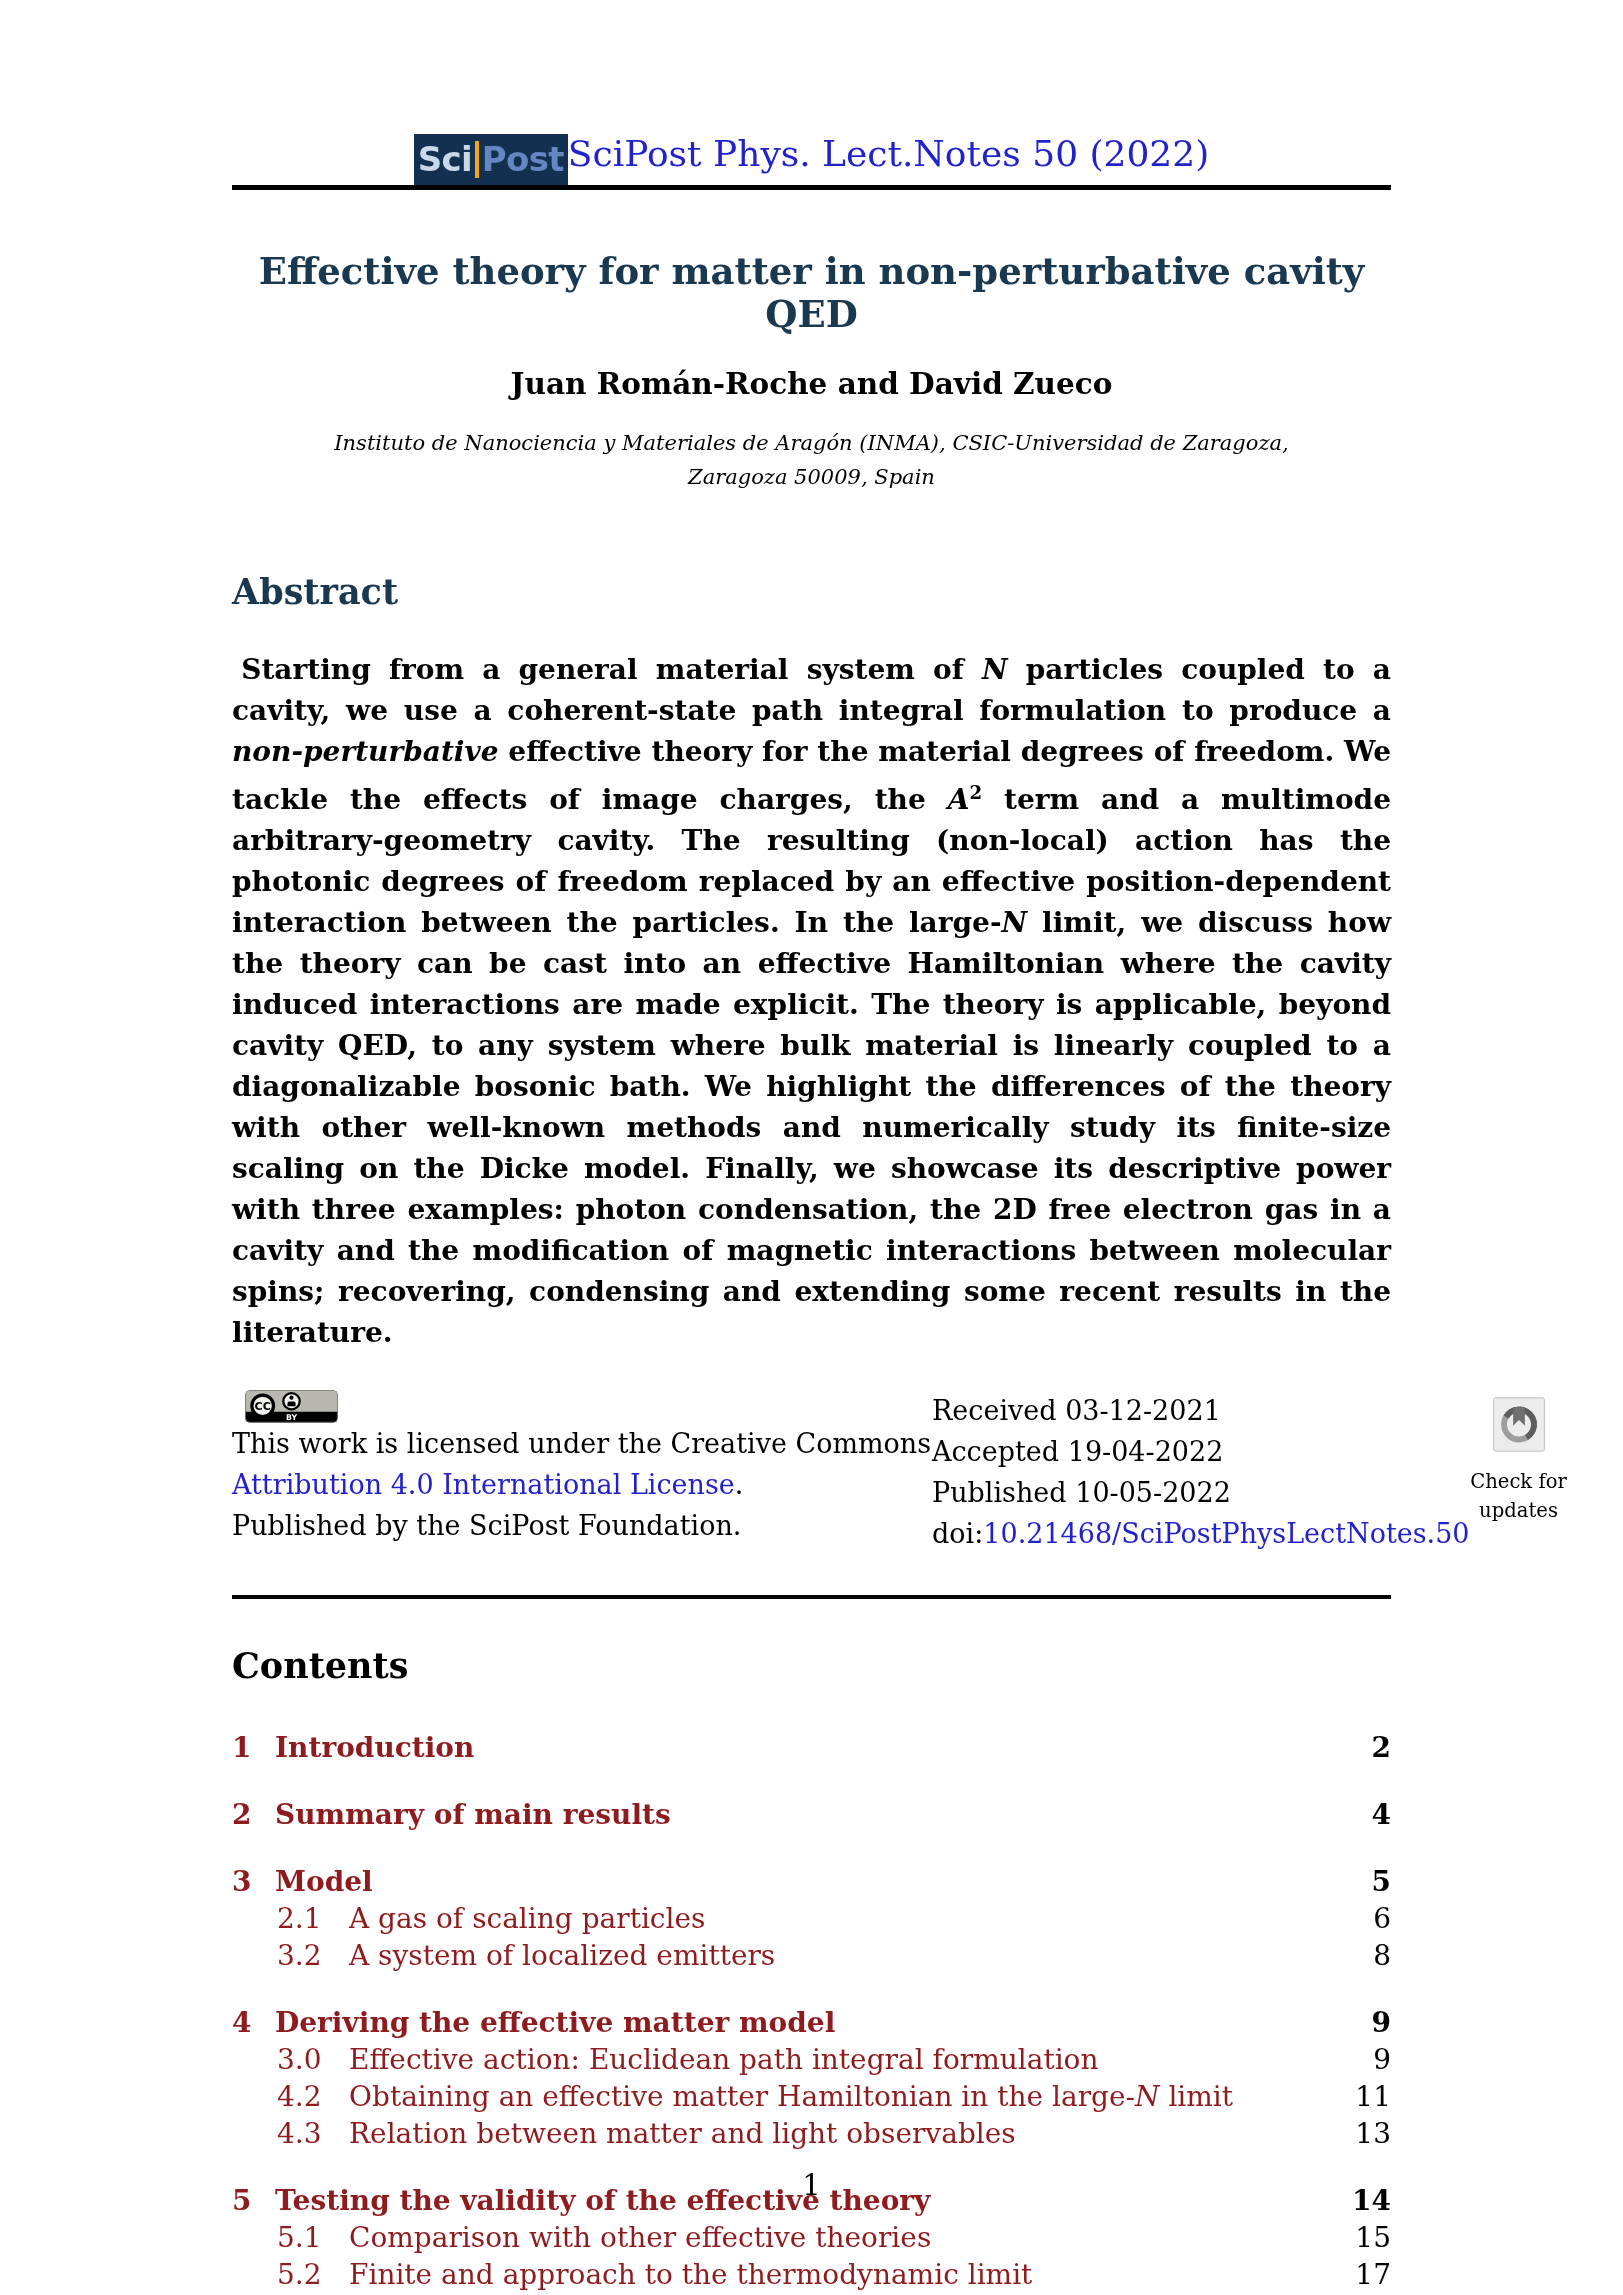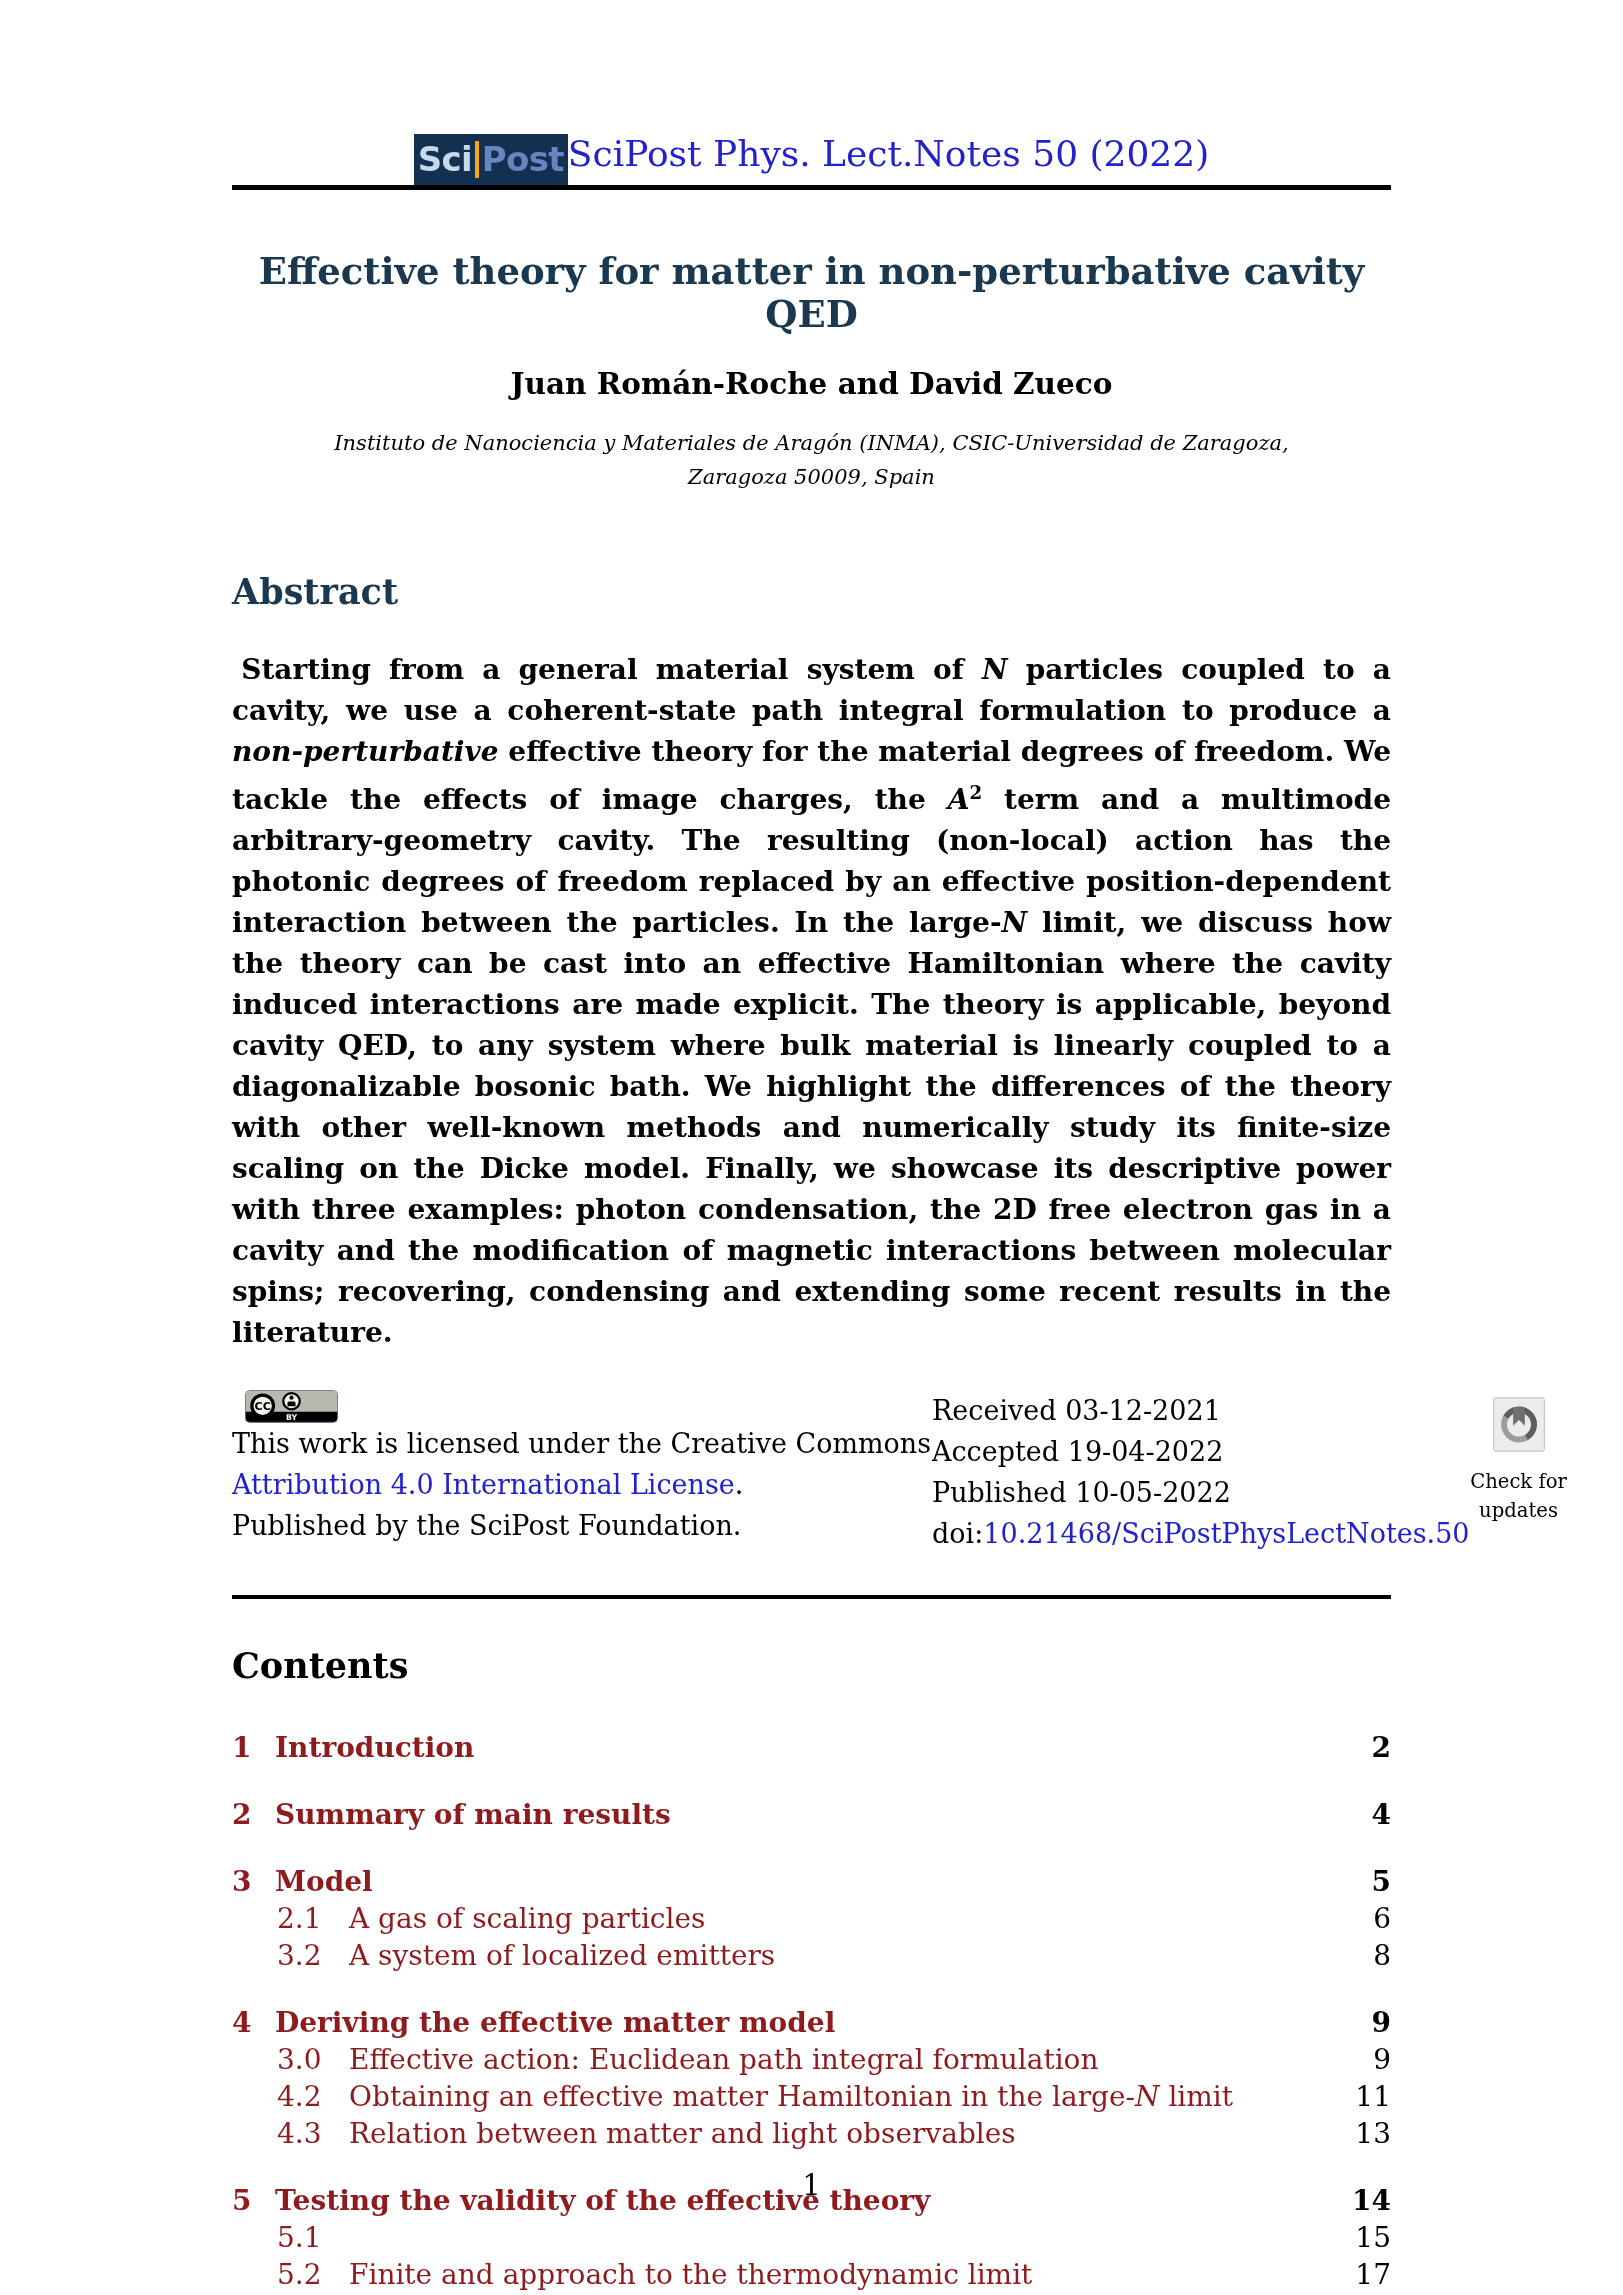--- a/index.html
+++ b/index.html
@@ -185,20 +185,21 @@
           <span class="toc-page">13</span>
         </div>
         <div class="toc-row lvl1 toc-gap">
           <span class="toc-num">5</span>
           <span class="toc-title">Testing the validity of the effective theory</span>
           <span class="toc-fill"></span>
           <span class="toc-page">14</span>
         </div>
         <div class="toc-row lvl2">
           <span class="toc-num">5.1</span>
+          <span class="toc-title">Comparison with other effective theories</span>
           <span class="toc-fill"></span>
           <span class="toc-page">15</span>
         </div>
         <div class="toc-row lvl2">
           <span class="toc-num">5.2</span>
           <span class="toc-title">Finite  and approach to the thermodynamic limit</span>
           <span class="toc-fill"></span>
           <span class="toc-page">17</span>
         </div>
       </div>

